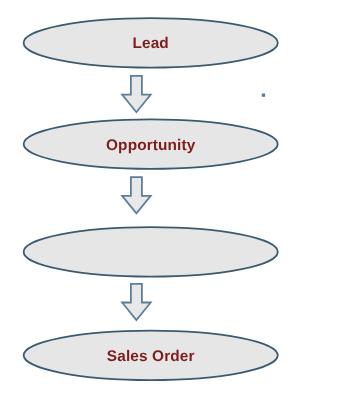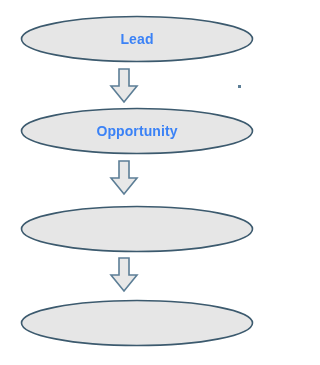--- a/index.html
+++ b/index.html
@@ -32,21 +32,21 @@
     top: 0;
     width: 234px;
     height: 48px;
   }
   .node-label {
     position: relative;
     z-index: 2;
     font-family: "Liberation Sans", sans-serif;
     font-size: 14px;
     font-weight: bold;
-    color: #3b82f6;
+    color: #7f1d1d;
     letter-spacing: 0.1px;
     white-space: nowrap;
   }
   .connector {
     position: absolute;
     left: 108px;
     width: 32px;
     height: 36px;
   }
   .connector svg {
@@ -109,17 +109,18 @@
   <div class="connector" id="conn-2">
     <svg viewBox="0 0 32 36">
       <polygon points="11,1 21,1 21,18 29,18 16,34 3,18 11,18" fill="#e8e8e8" stroke="#5c7e96" stroke-width="1.6" stroke-linejoin="miter"></polygon>
     </svg>
   </div>
 
   <div class="node" id="node-3">
     <svg class="ellipse-shape" viewBox="0 0 234 48" preserveAspectRatio="none">
       <ellipse cx="117" cy="24" rx="115.5" ry="22.5" fill="#e6e6e6" stroke="#3c5a6e" stroke-width="1.6"></ellipse>
     </svg>
+    <span class="node-label">Sales Order</span>
   </div>
 
   <div class="speck" style="left:238px; top:85px;"></div>
 
 </div>
 
 </body></html>

